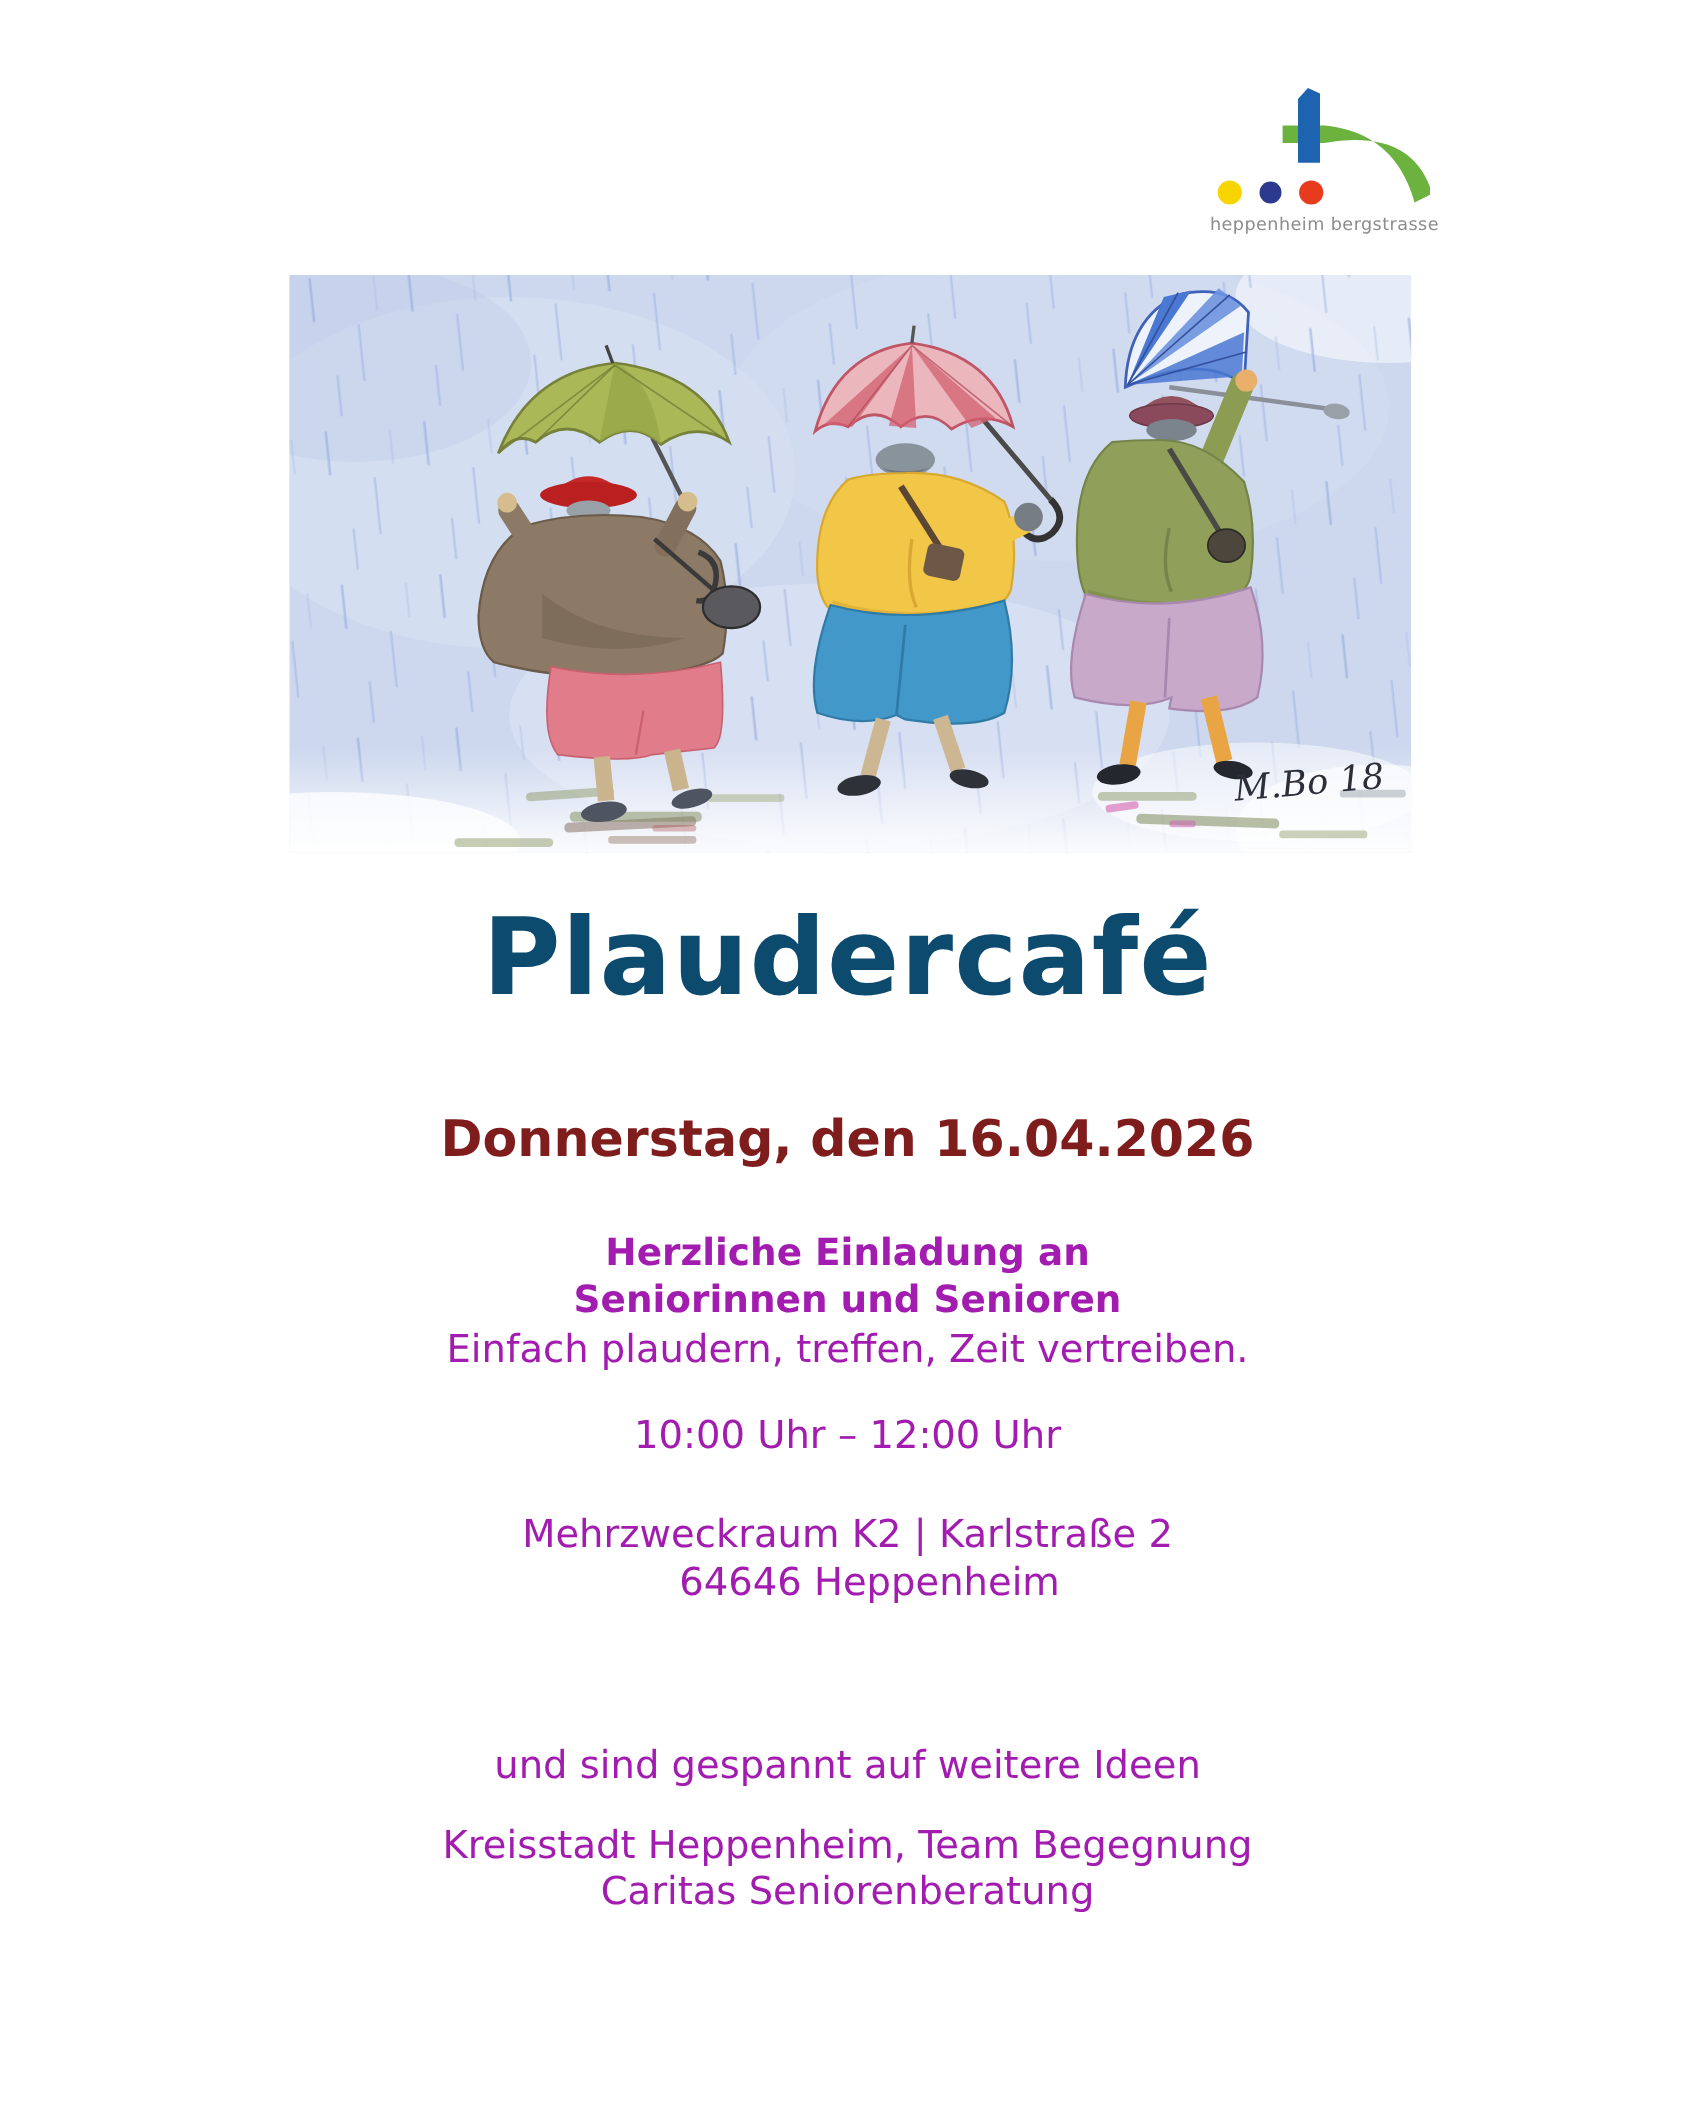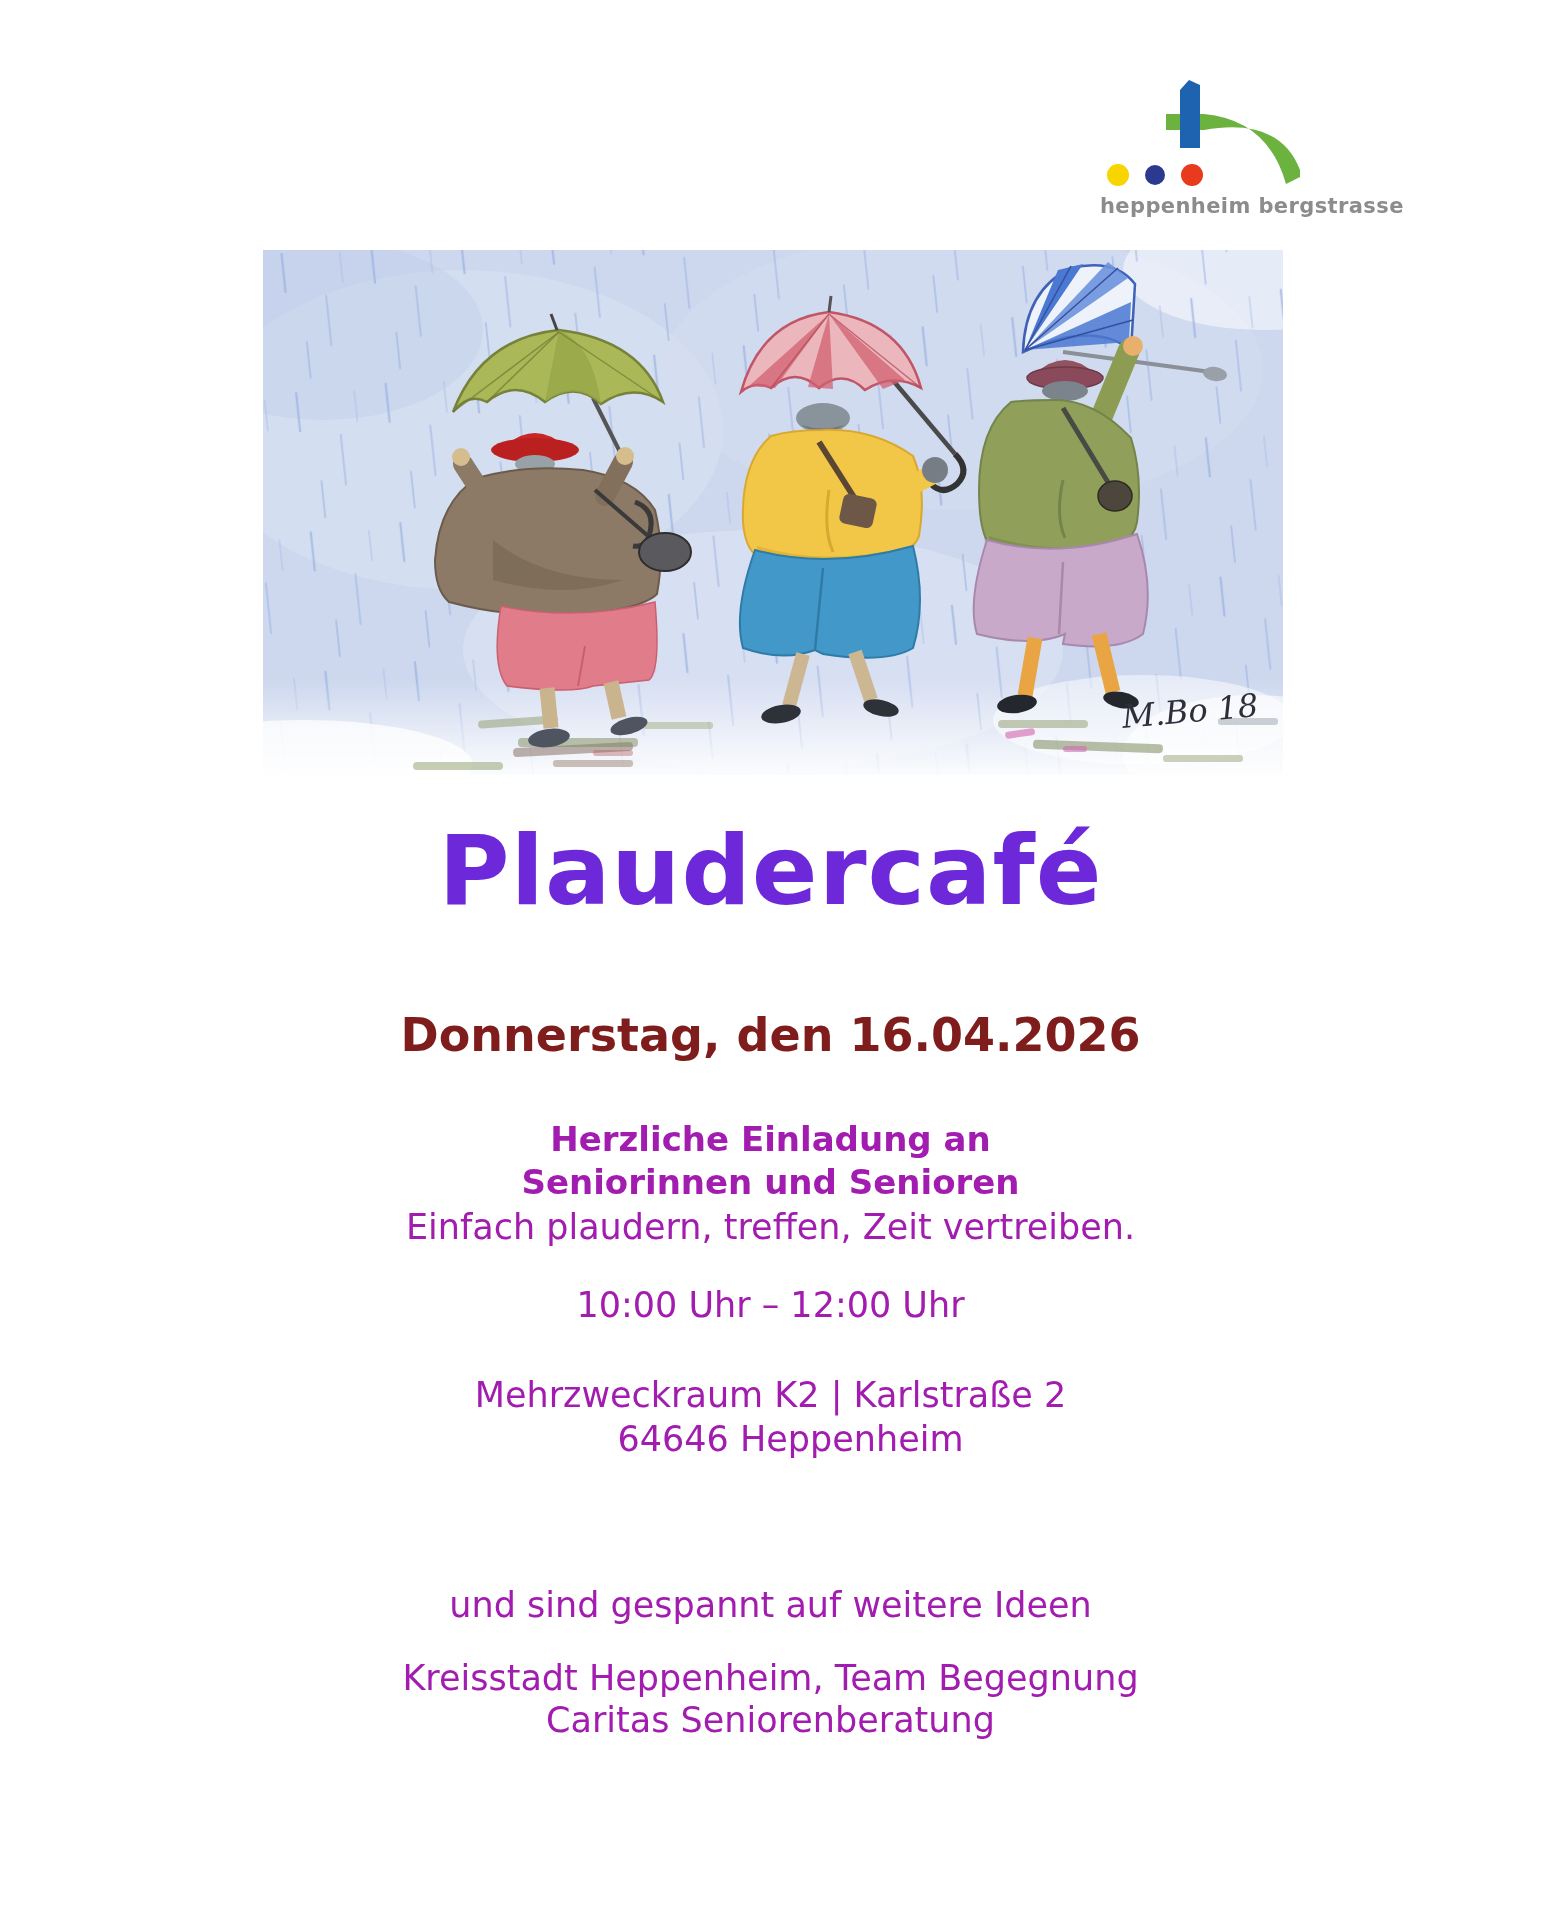--- a/index.html
+++ b/index.html
@@ -8,34 +8,34 @@
     width:1541px;height:1920px;
     background:#ffffff;
     font-family:"DejaVu Sans","Liberation Sans",sans-serif;
     overflow:hidden;
   }
   
   .logo{position:absolute;left:1100px;top:70px;width:212px;}
   .logo svg{display:block;}
   .logo-text{
     margin-top:4px;
-    font-size:21px;letter-spacing:0.4px;
-    color:#8c8c8c;white-space:nowrap;font-weight:bold;
+    font-size:16px;letter-spacing:0.4px;
+    color:#8c8c8c;white-space:nowrap;
   }
   
   .painting{
     position:absolute;left:263px;top:250px;
     width:1020px;height:525px;
   }
   
   .tline{position:absolute;left:0;width:100%;text-align:center;color:#a21caf;line-height:1;}
   .title{
     top:822px;
     font-size:97px;font-weight:bold;letter-spacing:1px;
-    color:#6d28d9;
+    color:#0c4a6e;
   }
   .date{
     top:1012px;
     font-size:46px;font-weight:bold;
     color:#7f1d1d;
   }
   .b34{font-size:34px;font-weight:bold;}
   .r35{font-size:35px;}
   .invite1{top:1122px;}
   .invite2{top:1165px;}

